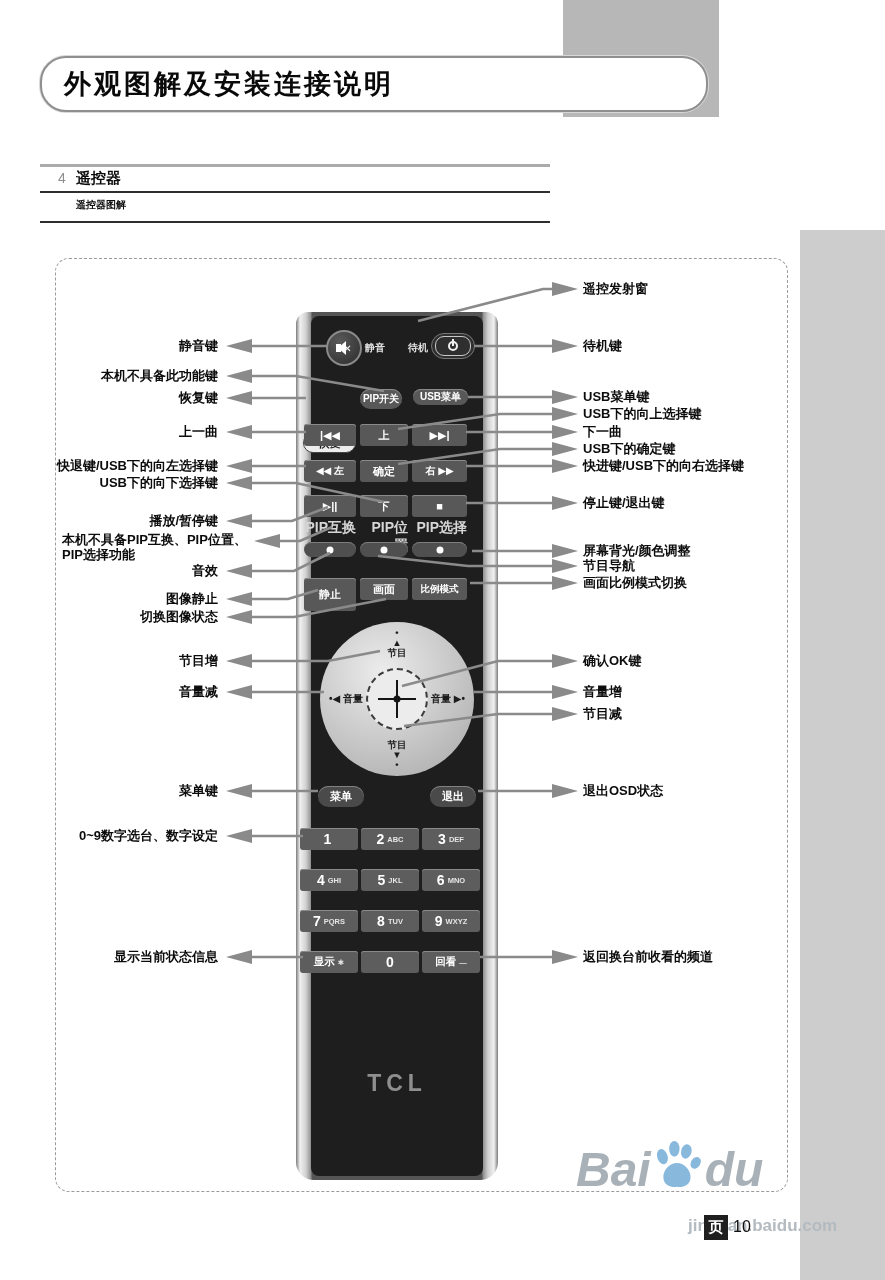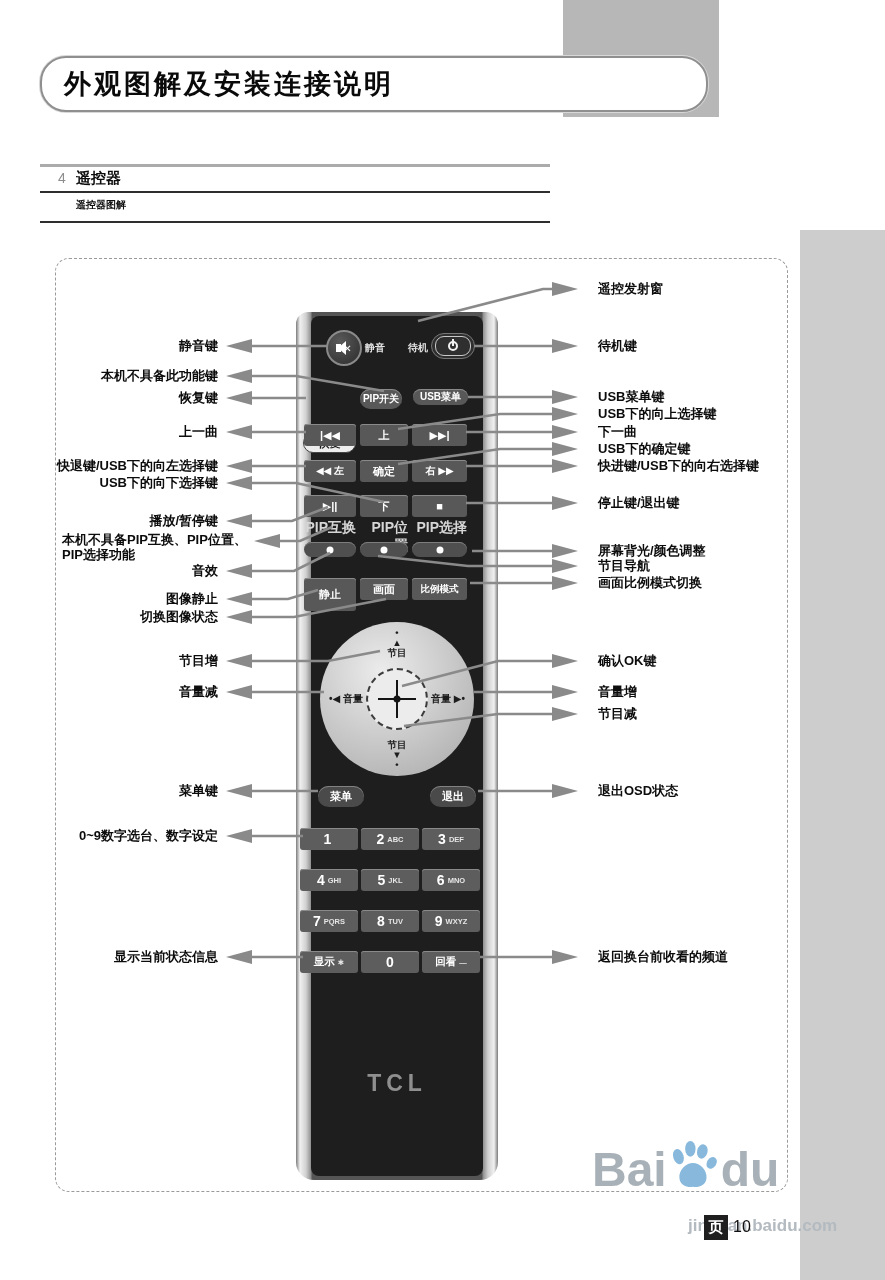--- a/index.html
+++ b/index.html
@@ -21,21 +21,21 @@
   .sec-num{position:absolute;left:58px;top:170px;font-size:14px;color:#8d8d8d;}
   .sec-title{position:absolute;left:76px;top:169px;font-size:15px;font-weight:bold;color:#0d0d0d;}
   .subsec-title{position:absolute;left:76px;top:198px;font-size:10px;font-weight:bold;color:#0d0d0d;}
   
   .diagram-box{position:absolute;left:55px;top:258px;width:733px;height:934px;background:#fff;
                border:1.5px dashed #9a9a9a;border-radius:14px;box-sizing:border-box;}
   svg.callouts{position:absolute;left:0;top:0;z-index:3;pointer-events:none;}
   
   .cl,.cr{position:absolute;font-size:13px;font-weight:bold;color:#0c0c0c;white-space:nowrap;z-index:4;line-height:16px;}
   .cl{right:667px;text-align:right;padding-left:40px;}
-  .cr{left:598px;text-align:center;}
+  .cr{left:583px;text-align:center;}
   .cl-block{position:absolute;left:62px;top:532px;width:196px;font-size:13px;font-weight:bold;
             color:#0c0c0c;line-height:15px;text-align:left;z-index:4;white-space:normal;}
   
   .remote{position:absolute;left:296px;top:312px;width:202px;height:868px;border-radius:12px 12px 18px 18px;
           background:linear-gradient(90deg,#7c7c7c 0px,#f1f1f1 4px,#d0d0d0 10px,#8f8f8f 15px,
                      #555 16px,#555 186px,#8f8f8f 187px,#d0d0d0 192px,#f1f1f1 198px,#7c7c7c 202px);
           z-index:2;}
   .r-panel{position:absolute;left:15px;top:4px;width:172px;height:860px;background:#1e1e1e;border-radius:8px;}
   .rb{position:absolute;background:#585858;border-radius:3px;color:#fff;display:flex;align-items:center;
       justify-content:center;font-size:11px;font-weight:bold;box-shadow:inset 0 1px 0 #8a8a8a;box-sizing:border-box;}
@@ -72,21 +72,21 @@
   .oval-dark{position:absolute;height:21px;background:#4a4a4a;border-radius:11px;color:#fff;font-size:11px;font-weight:bold;
              display:flex;align-items:center;justify-content:center;box-shadow:inset 0 1px 0 #828282;}
   .dig{position:absolute;width:58px;height:22px;background:#5d5d5d;border-radius:3px;color:#fff;
        display:flex;align-items:center;justify-content:center;gap:3px;box-shadow:inset 0 1px 0 #8a8a8a;}
   .dig b{font-size:14px;font-weight:bold;}
   .dig .dl{font-size:7.5px;font-weight:bold;color:#e6e6e6;letter-spacing:0;}
   .dig .dc{font-size:10.5px;font-weight:bold;}
   .logo{position:absolute;left:0;top:758px;width:202px;text-align:center;color:#8f8f8f;
         font-size:23px;font-weight:bold;letter-spacing:5px;}
   
-  .wm{position:absolute;left:592px;top:1138px;display:flex;align-items:flex-end;z-index:5;opacity:.92;}
+  .wm{position:absolute;left:576px;top:1138px;display:flex;align-items:flex-end;z-index:5;opacity:.92;font-style:italic;}
   .wm-txt{font-size:48px;font-weight:bold;color:#a2abb2;line-height:56px;}
   .wm-cn{font-size:42px;font-weight:bold;color:#9dacbc;line-height:56px;margin-left:6px;}
   .wm-url{position:absolute;left:688px;top:1216px;font-size:17px;font-weight:bold;color:#b3bac0;z-index:5;}
   .pg-box{position:absolute;left:704px;top:1215px;width:24px;height:25px;background:#1f1f1f;color:#fff;
           font-size:15px;font-weight:bold;display:flex;align-items:center;justify-content:center;z-index:6;}
   .pg-num{position:absolute;left:733px;top:1218px;font-size:16px;color:#111;z-index:6;}
 </style>
 </head>
 <body>
 

